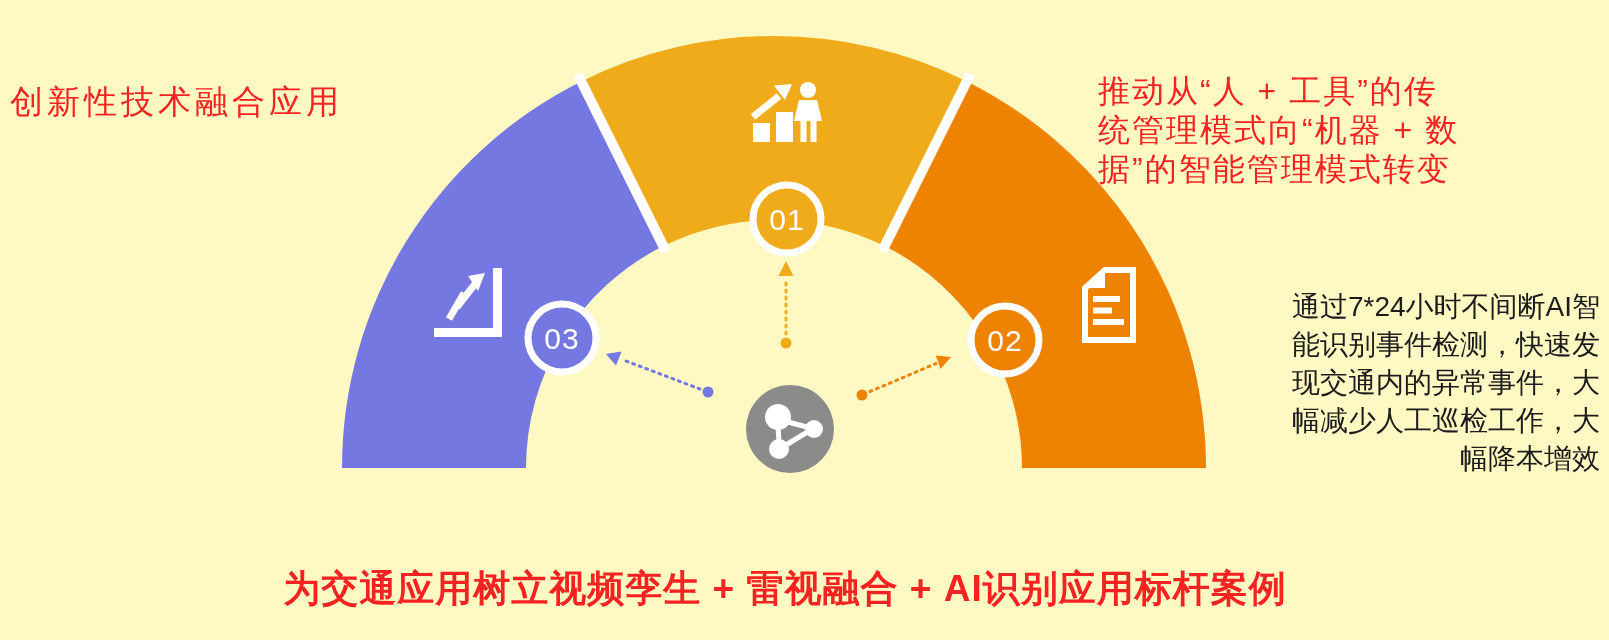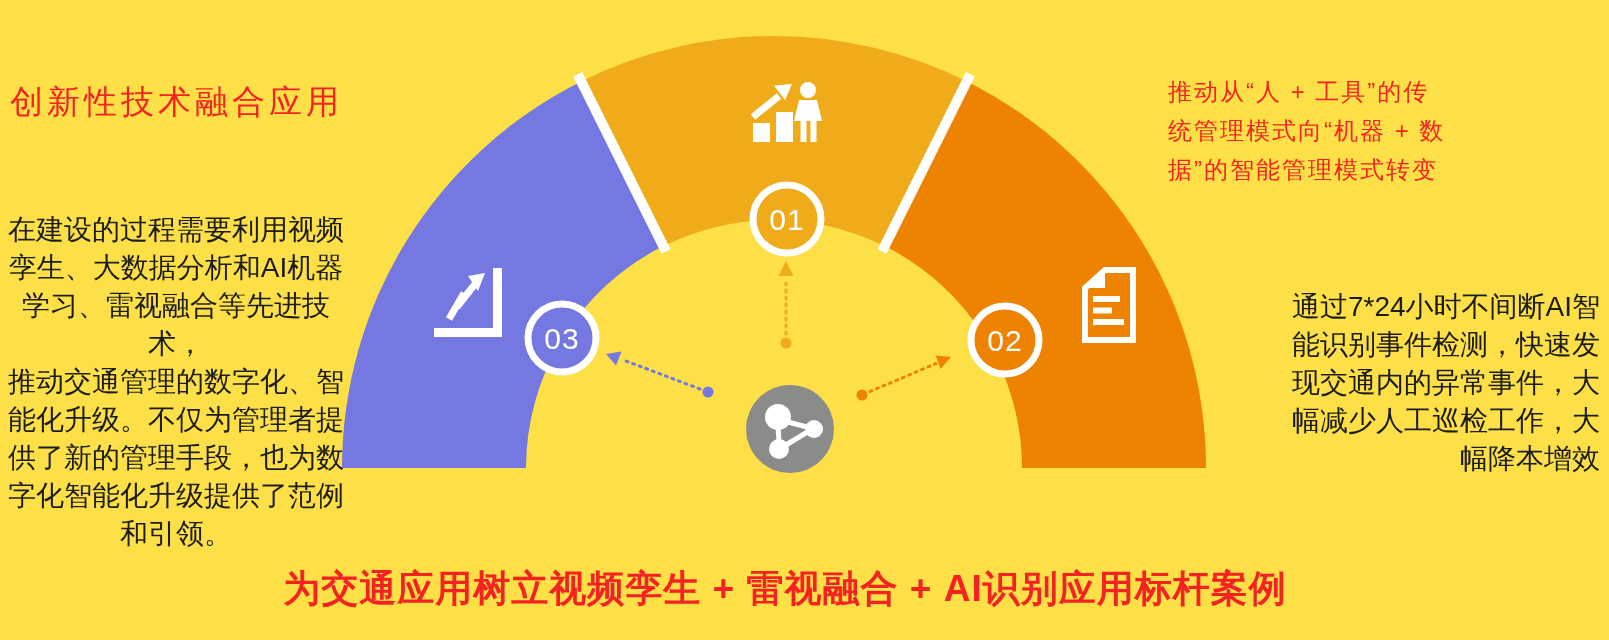--- a/index.html
+++ b/index.html
@@ -1,31 +1,31 @@
 <!DOCTYPE html>
 <html style="--red: #f42322; --ink: #1c1c1c; --white: #ffffff;"><head>
 <meta charset="utf-8">
 <style>
   html,body{margin:0;padding:0;background:#fff;}
   .canvas{
-    position:relative;width:1609px;height:640px;background:#fde047;overflow:hidden;
+    position:relative;width:1609px;height:640px;background:#fef9c3;overflow:hidden;
     font-family:"Liberation Sans","DejaVu Sans",sans-serif;
   }
   .red{color:var(--red,#f42020);}
   .pre{white-space:pre-line;}
   .left-title{
     position:absolute;left:10px;top:82px;font-size:33px;line-height:40px;
     letter-spacing:4px;font-weight:500;
   }
   .left-body{
     position:absolute;left:0px;top:211px;width:352px;font-size:28px;line-height:38px;
     color:var(--ink,#1c1c1c);text-align:center;font-weight:500;
   }
   .right-heading{
-    position:absolute;left:1168px;top:72px;width:441px;font-size:24px;line-height:39px;
+    position:absolute;left:1098px;top:72px;width:441px;font-size:32px;line-height:39px;
     letter-spacing:2px;font-weight:500;
   }
   .right-body{
     position:absolute;left:1238px;top:288px;width:362px;font-size:28px;line-height:38px;
     color:var(--ink,#1c1c1c);text-align:right;font-weight:500;
   }
   .footer-text{
     position:absolute;left:240px;top:567px;width:1090px;font-size:37px;line-height:44px;
     text-align:center;letter-spacing:1px;font-weight:700;
   }
@@ -34,28 +34,20 @@
     font-size:30px;fill:#ffffff;letter-spacing:1px;
     font-family:"Liberation Sans","DejaVu Sans",sans-serif;
   }
 </style>
 </head>
 <body>
 
 <div class="canvas">
 
   <div class="left-title red">创新性技术融合应用</div>
-  <div class="left-body pre">在建设的过程需要利用视频
-孪生、大数据分析和AI机器
-学习、雷视融合等先进技术，
-推动交通管理的数字化、智
-能化升级。不仅为管理者提
-供了新的管理手段，也为数
-字化智能化升级提供了范例
-和引领。</div>
   <div class="right-heading red pre">推动从“人 + 工具”的传
 统管理模式向“机器 + 数
 据”的智能管理模式转变</div>
   <div class="right-body pre">通过7*24小时不间断AI智
 能识别事件检测，快速发
 现交通内的异常事件，大
 幅减少人工巡检工作，大
 幅降本增效</div>
   <div class="footer-text red">为交通应用树立视频孪生 + 雷视融合 + AI识别应用标杆案例</div>
 

